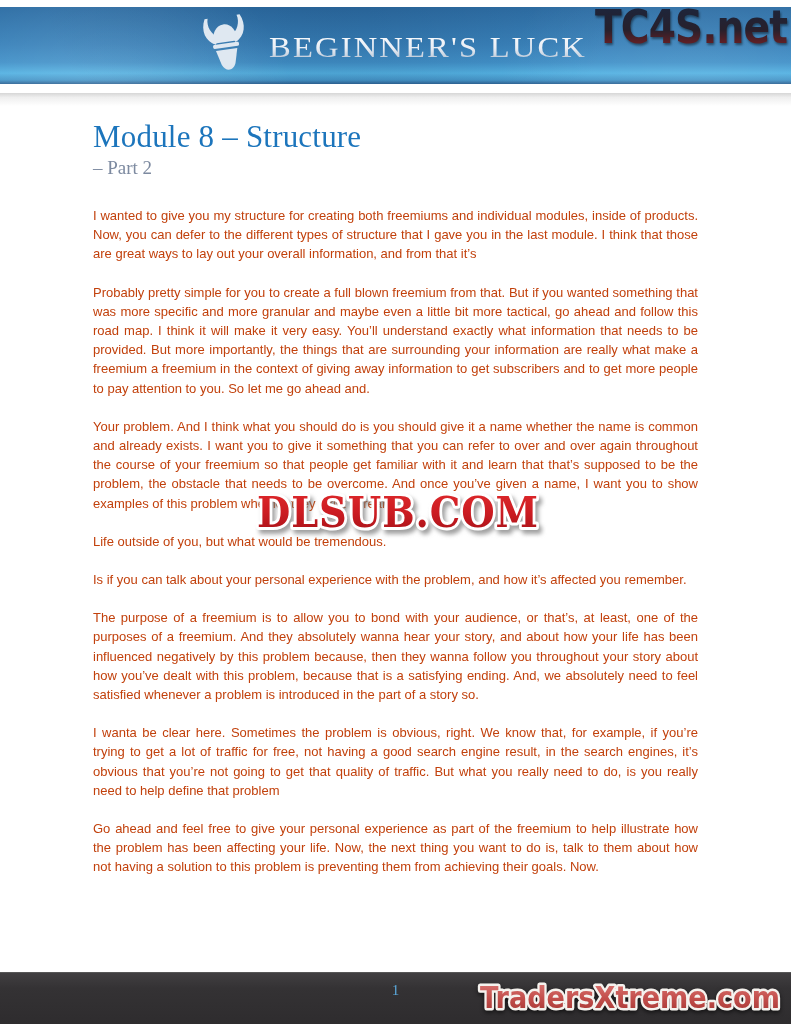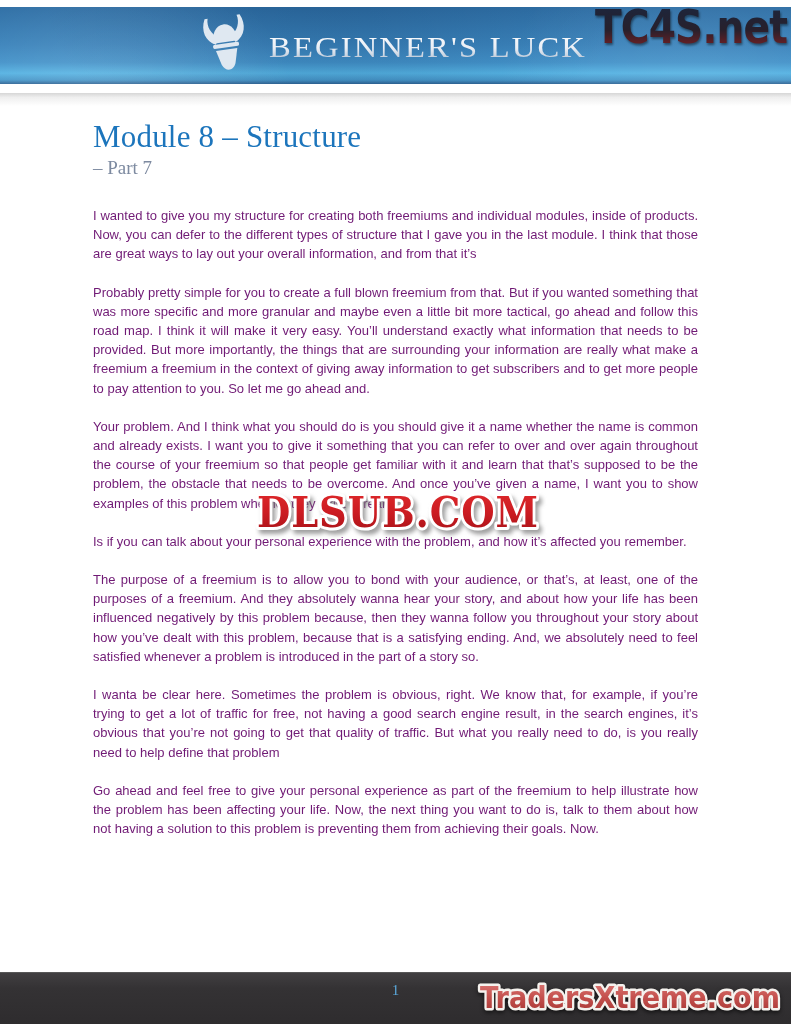--- a/index.html
+++ b/index.html
@@ -42,21 +42,21 @@
   .doc-subtitle{
     margin:2px 0 0 0;
     font-family:"Liberation Serif","DejaVu Serif",serif;
     font-size:19px;line-height:24px;font-weight:normal;
     color:#7d8aa0;
   }
   .body-text{margin-top:26px;}
   .body-text p{
     margin:0 0 19px 0;
     font-size:13px;line-height:19.2px;
-    color:#701a75;
+    color:#c2410c;
     text-align:justify;
   }
 
   
   .dlsub{position:absolute;left:247px;top:482px;}
   .dlsub text{
     font-family:"DejaVu Serif","Liberation Serif",serif;
     font-weight:bold;letter-spacing:1px;
     paint-order:stroke;stroke:#ffffff;stroke-width:6px;stroke-linejoin:round;
   }
@@ -126,26 +126,27 @@
         <stop offset="1" stop-color="#8e2020"></stop>
       </linearGradient>
     </defs>
     <text x="100" y="43" text-anchor="middle" font-size="46" fill="url(#navyred)" textLength="192" lengthAdjust="spacingAndGlyphs" style="filter:drop-shadow(1px 2px 1px rgba(0,0,0,0.45));">TC4S.net</text>
   </svg>
 
   <div class="header-shadow"></div>
 
   <div class="content">
     <h1 class="doc-title">Module 8 – Structure</h1>
-    <h2 class="doc-subtitle">– Part 7</h2>
+    <h2 class="doc-subtitle">– Part 2</h2>
 
     <div class="body-text">
       <p>I wanted to give you my structure for creating both freemiums and individual modules, inside of products. Now, you can defer to the different types of structure that I gave you in the last module. I think that those are great ways to lay out your overall information, and from that it’s</p>
       <p>Probably pretty simple for you to create a full blown freemium from that. But if you wanted something that was more specific and more granular and maybe even a little bit more tactical, go ahead and follow this road map. I think it will make it very easy. You’ll understand exactly what information that needs to be provided. But more importantly, the things that are surrounding your information are really what make a freemium a freemium in the context of giving away information to get subscribers and to get more people to pay attention to you. So let me go ahead and.</p>
       <p>Your problem. And I think what you should do is you should give it a name whether the name is common and already exists. I want you to give it something that you can refer to over and over again throughout the course of your freemium so that people get familiar with it and learn that that’s supposed to be the problem, the obstacle that needs to be overcome. And once you’ve given a name, I want you to show examples of this problem whether they exist in real.</p>
+      <p>Life outside of you, but what would be tremendous.</p>
       <p>Is if you can talk about your personal experience with the problem, and how it’s affected you remember.</p>
       <p>The purpose of a freemium is to allow you to bond with your audience, or that’s, at least, one of the purposes of a freemium. And they absolutely wanna hear your story, and about how your life has been influenced negatively by this problem because, then they wanna follow you throughout your story about how you’ve dealt with this problem, because that is a satisfying ending. And, we absolutely need to feel satisfied whenever a problem is introduced in the part of a story so.</p>
       <p>I wanta be clear here. Sometimes the problem is obvious, right. We know that, for example, if you’re trying to get a lot of traffic for free, not having a good search engine result, in the search engines, it’s obvious that you’re not going to get that quality of traffic. But what you really need to do, is you really need to help define that problem</p>
       <p>Go ahead and feel free to give your personal experience as part of the freemium to help illustrate how the problem has been affecting your life. Now, the next thing you want to do is, talk to them about how not having a solution to this problem is preventing them from achieving their goals. Now.</p>
     </div>
   </div>
 
   <svg class="dlsub" width="302" height="62" viewBox="0 0 302 62">
     <defs>
       <linearGradient id="redgrad" x1="0" y1="0" x2="0" y2="1">

